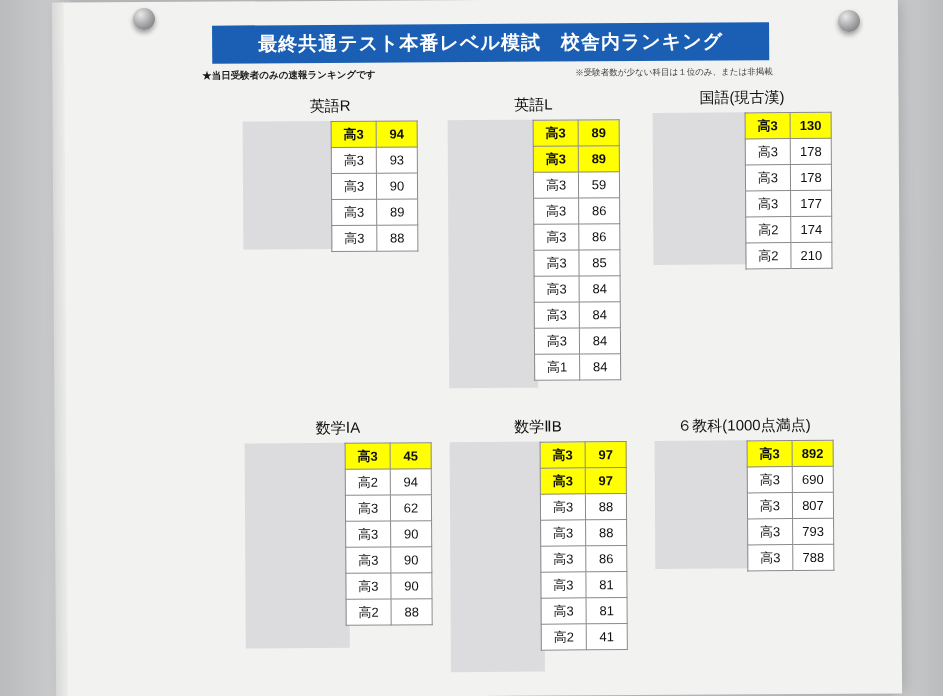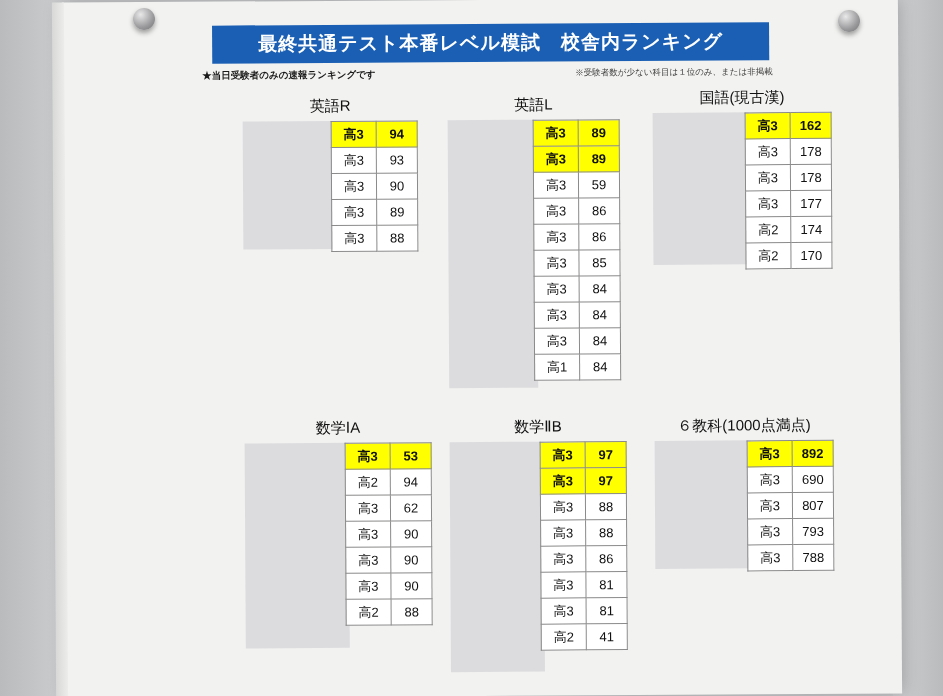--- a/index.html
+++ b/index.html
@@ -187,56 +187,56 @@
   </div>
 
   <div class="block" id="b-kokugo">
     <h3>国語(現古漢)</h3>
     <div class="tbl-wrap">
       <div class="mask" style="left:-92px;top:0px;width:96px;height:152px;"></div>
       <table class="rank">
           <tbody>
             <tr class="hl">
               <td class="grade">高3</td>
-              <td class="score">162</td>
+              <td class="score">130</td>
             </tr>
             <tr>
               <td class="grade">高3</td>
               <td class="score">178</td>
             </tr>
             <tr>
               <td class="grade">高3</td>
               <td class="score">178</td>
             </tr>
             <tr>
               <td class="grade">高3</td>
               <td class="score">177</td>
             </tr>
             <tr>
               <td class="grade">高2</td>
               <td class="score">174</td>
             </tr>
             <tr>
               <td class="grade">高2</td>
-              <td class="score">170</td>
+              <td class="score">210</td>
             </tr>
           </tbody>
         </table>
     </div>
   </div>
 
   <div class="block" id="b-math1a">
     <h3>数学ⅠA</h3>
     <div class="tbl-wrap">
       <div class="mask" style="left:-100px;top:0px;width:104px;height:205px;"></div>
       <table class="rank">
           <tbody>
             <tr class="hl">
               <td class="grade">高3</td>
-              <td class="score">53</td>
+              <td class="score">45</td>
             </tr>
             <tr>
               <td class="grade">高2</td>
               <td class="score">94</td>
             </tr>
             <tr>
               <td class="grade">高3</td>
               <td class="score">62</td>
             </tr>
             <tr>

